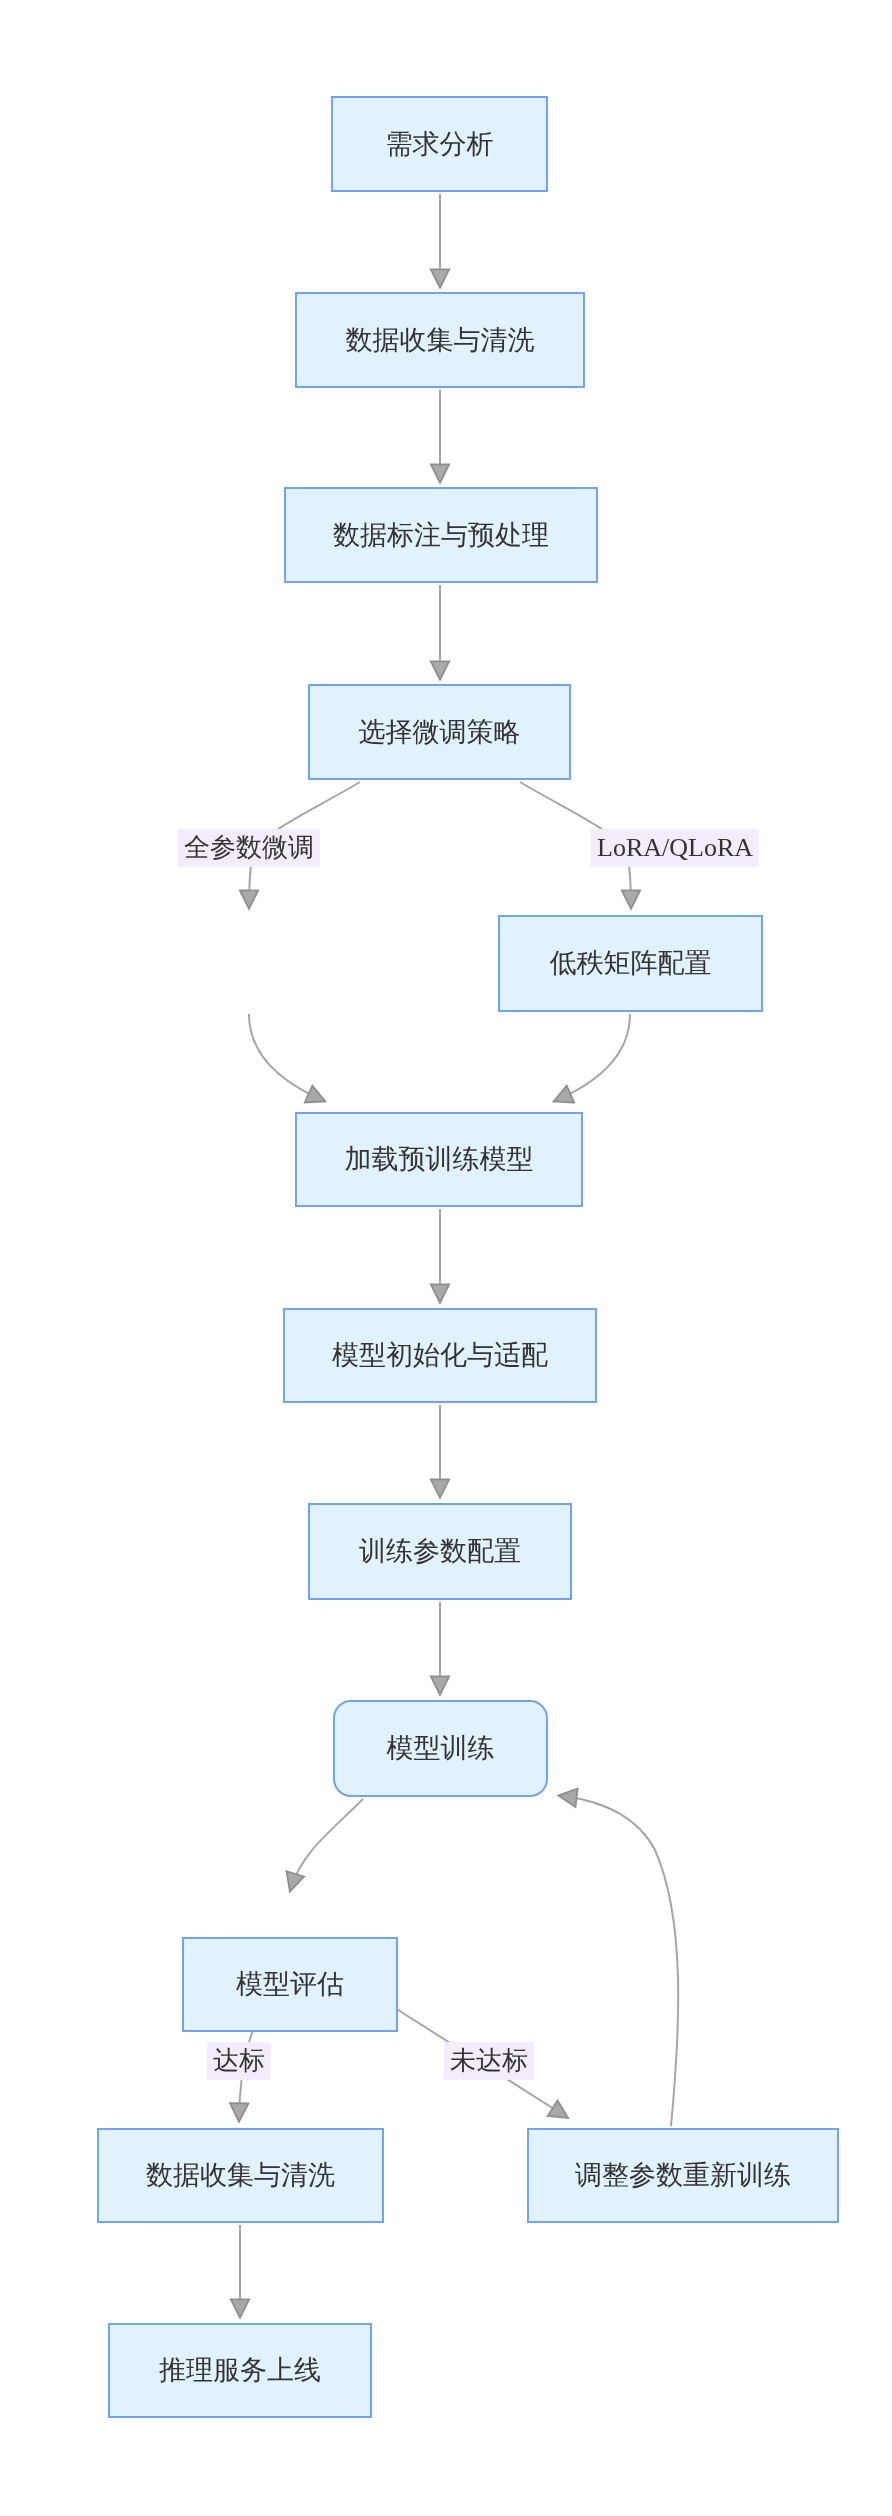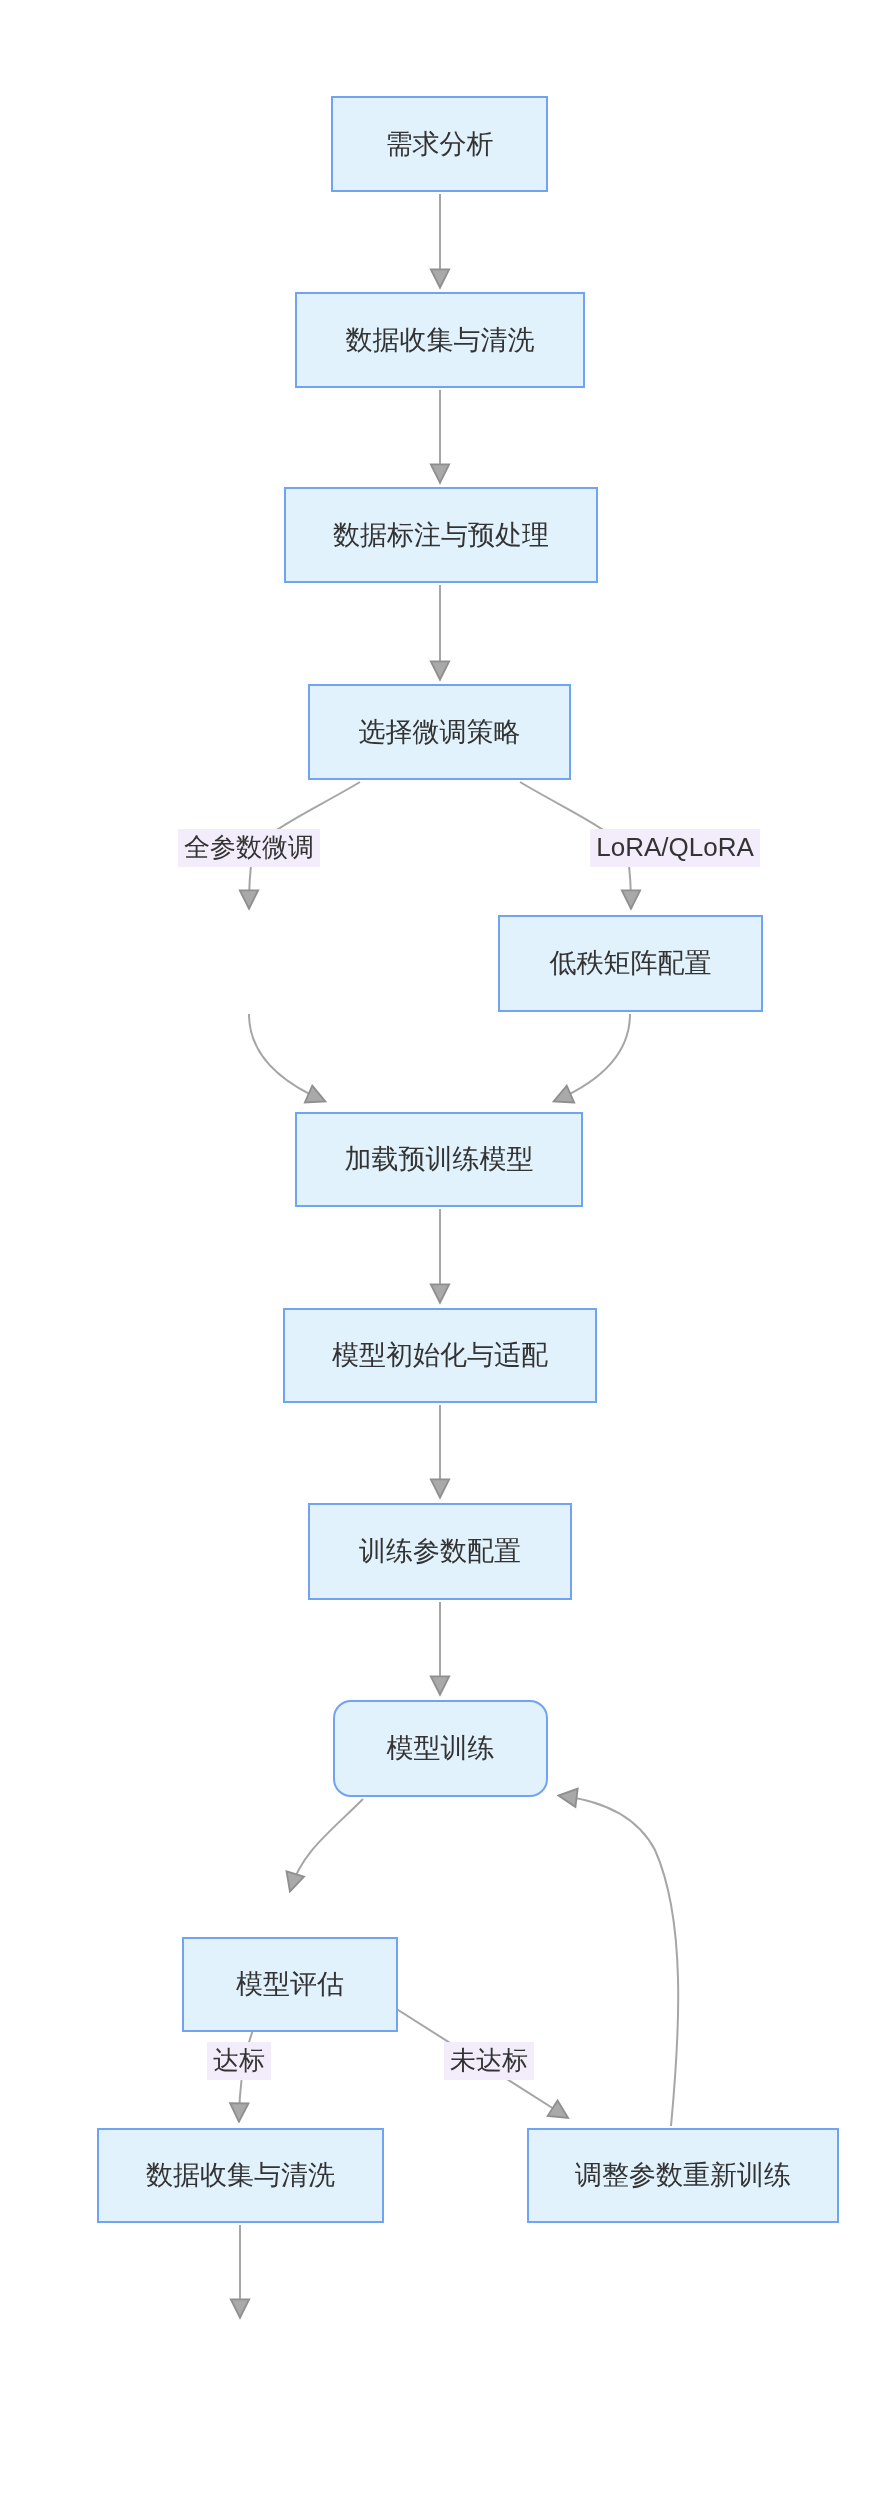--- a/index.html
+++ b/index.html
@@ -1,20 +1,20 @@
 <!DOCTYPE html>
 <html><head>
 <meta charset="utf-8">
 <style>
   html,body{margin:0;padding:0;background:#ffffff;}
   .canvas{
     position:relative;
     width:892px;height:2516px;
     background:#ffffff;
-    font-family:Liberation Sans, sans-serif;
+    font-family:Liberation Serif, serif;
     overflow:hidden;
   }
   .edges{position:absolute;left:0;top:0;width:892px;height:2516px;}
   .node{
     position:absolute;
     box-sizing:border-box;
     background:#e1f2fc;
     border:2px solid #71a3f3;
     color:#333333;
     font-size:27px;
@@ -82,20 +82,21 @@
   <div class="node" style="left:308px;top:1503px;width:264px;height:97px;">训练参数配置</div>
 
   <div class="node" style="left:333px;top:1700px;width:215px;height:97px;border-radius:18px;">模型训练</div>
 
   <div class="node" style="left:182px;top:1897px;width:216px;height:95px;margin-top:40px;">模型评估</div>
 
   <div class="node" style="left:97px;top:2128px;width:287px;height:95px;">数据收集与清洗</div>
 
   <div class="node" style="left:483px;top:2128px;width:312px;height:95px;margin-left:44px;">调整参数重新训练</div>
 
+  <div class="node" style="left:108px;top:2323px;width:264px;height:95px;">推理服务上线</div>
 
   <div class="edge-label" style="left:249px;top:848px;">全参数微调</div>
 
   <div class="edge-label" style="left:631px;top:848px;margin-left:44px;">LoRA/QLoRA</div>
 
   <div class="edge-label" style="left:239px;top:2061px;">达标</div>
 
   <div class="edge-label" style="left:489px;top:2061px;">未达标</div>
 
 </div>

